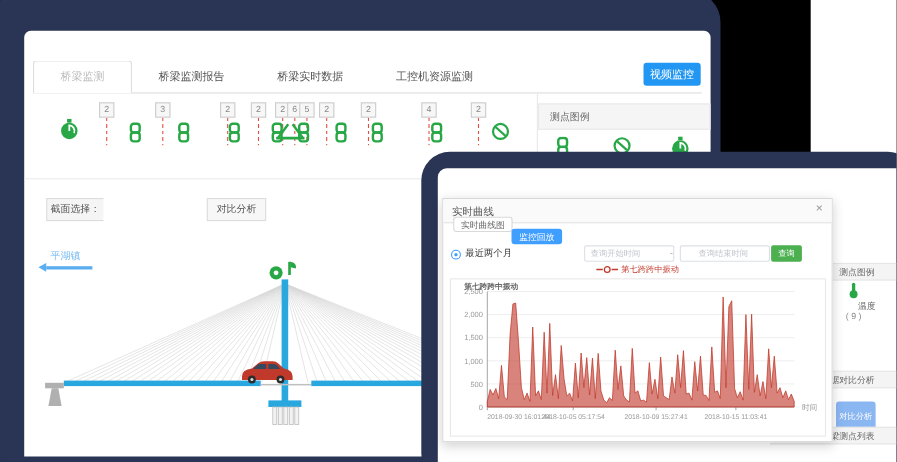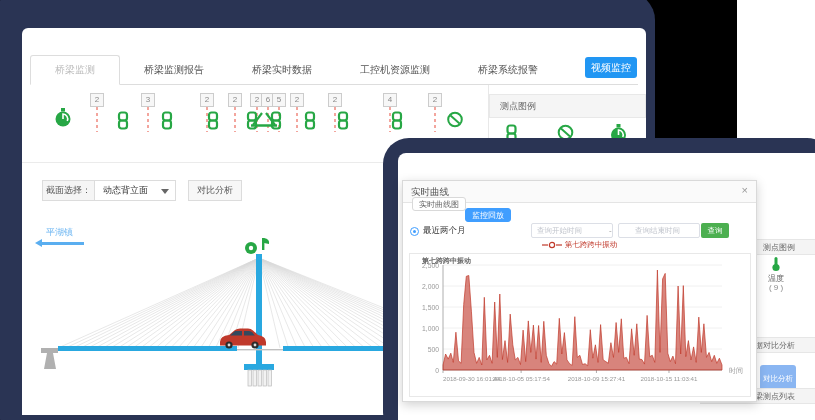--- a/index.html
+++ b/index.html
@@ -40,21 +40,21 @@
   #dir-arrow::before { content:""; position:absolute; left:-7px; top:-3px; border-top:4.5px solid transparent; border-bottom:4.5px solid transparent; border-right:7px solid #5aaef0; }
 
   #bridge-svg { left:0; top:184px; }
 
   
   #overlay-card { left:383px; top:138px; width:450px; height:300px; background:#2a3454; border-radius:26px; }
   #overlay-page { left:398px; top:153px; width:417px; height:267px; background:#fff; border-radius:8px 0 0 0; overflow:hidden; }
 
   .side-header { position:absolute; left:302px; width:115px; height:16px; background:#f4f4f4; border-top:1px solid #e6e6e6; border-bottom:1px solid #e6e6e6; font-size:8px; color:#666; line-height:15px; text-align:right; padding-right:20px; }
   #side-temp-icon { left:372px; top:103px; }
-  #side-temp-label { left:358px; top:120px; width:40px; text-align:center; font-size:8px; color:#666; }
+  #side-temp-label { left:358px; top:120px; width:40px; text-align:right; font-size:8px; color:#666; }
   #side-temp-count { left:358px; top:130px; width:40px; text-align:center; font-size:8px; color:#888; }
   #compare-btn { left:362px; top:212px; width:36px; height:28px; background:#8ab6f2; border:none; border-radius:3px; color:#fff; font-size:7.5px; cursor:pointer; }
 
   
   #modal { left:402px; top:180px; width:355px; height:222px; background:#fff; border:1px solid #d9d9d9; box-shadow:0 3px 10px rgba(0,0,0,.18); }
   #modal-header { left:0; top:0; width:100%; height:22px; background:#fafafa; border-bottom:1px solid #e4e4e4; }
   #modal-title { left:8px; top:5px; font-size:9.5px; color:#555; }
   #modal-close { right:8px; top:3px; font-size:11px; color:#999; cursor:pointer; }
   #mtab-realtime { left:9px; top:16px; height:14px; padding:0 6px; background:#fff; border:1px solid #d9d9d9; border-radius:3px; font-size:8px; color:#666; cursor:pointer; }
   #mtab-playback { left:62px; top:27px; height:14px; padding:0 6px; background:#409eff; border:1px solid #409eff; border-radius:3px; font-size:8px; color:#fff; cursor:pointer; }
@@ -81,21 +81,20 @@
 
 <div class="abs" id="white-corner"></div>
 <div class="abs" id="main-card"></div>
 
 <div class="abs" id="main-window">
   <div class="abs" id="tab-bar">
       <div class="tab active">桥梁监测</div>
       <div class="tab">桥梁监测报告</div>
       <div class="tab">桥梁实时数据</div>
       <div class="tab">工控机资源监测</div>
-      <div class="tab">桥梁系统报警</div>
     </div>
   <button class="abs" id="video-btn">视频监控</button>
 
   <div class="abs" id="sensor-strip">
       <div class="badge" style="left: 75px;">2</div>
       <div class="dash-line" style="left: 75px;"></div>
       <div class="badge" style="left: 126px;">3</div>
       <div class="dash-line" style="left: 126px;"></div>
       <div class="badge" style="left: 185px;">2</div>
       <div class="dash-line" style="left: 185px;"></div>
@@ -177,24 +176,20 @@
       <div class="panel-icon" style="left: 588px;"><svg width="17" height="20">
           <rect x="6.5" y="0" width="4" height="3.5" fill="#27a745"></rect>
           <circle cx="8.5" cy="11" r="7.5" fill="#27a745"></circle>
           <path d="M8.5,11 L8.5,6 A5,5 0 0 1 12.8,13" fill="none" stroke="#fff" stroke-width="1.6"></path>
         </svg></div>
     </div>
 
   <div class="abs" id="strip-divider"></div>
 
   <div class="abs" id="section-label">截面选择：</div>
-  <div class="abs" id="section-select">
-    <span>动态背立面</span>
-    <span id="section-caret"></span>
-  </div>
   <button class="abs" id="zoom-section-btn">对比分析</button>
 
   <div class="abs" id="bridge-end-label">平湖镇</div>
   <div class="abs" id="dir-arrow"></div>
 
   <svg class="abs" id="bridge-svg" width="466" height="203">
     <g id="cables">
         <line x1="237" y1="46" x2="36" y2="136" stroke="#d8d8d8" stroke-width="0.6"></line>
         <line x1="237" y1="46" x2="258" y2="136" stroke="#d8d8d8" stroke-width="0.6"></line>
         <line x1="237" y1="46" x2="43.5" y2="136" stroke="#d8d8d8" stroke-width="0.6"></line>

